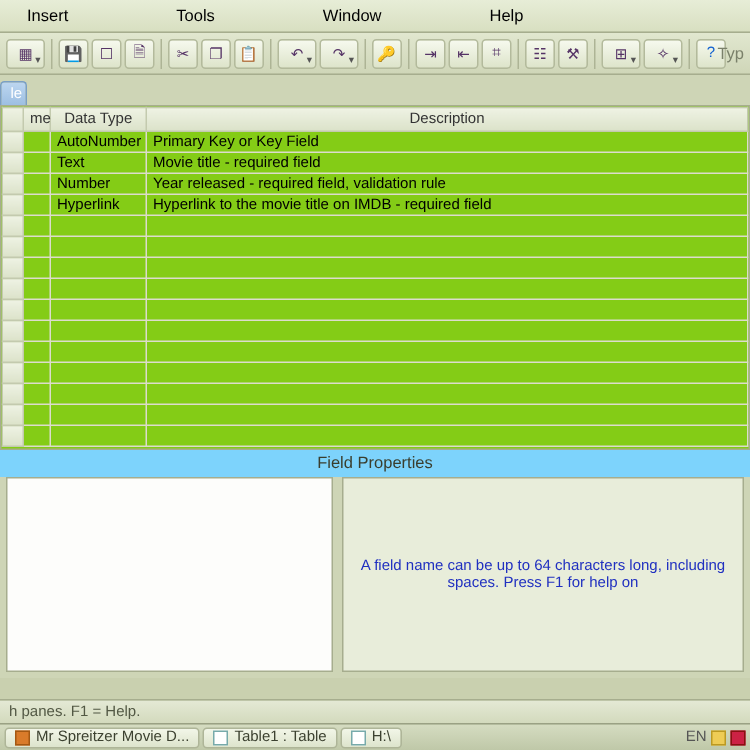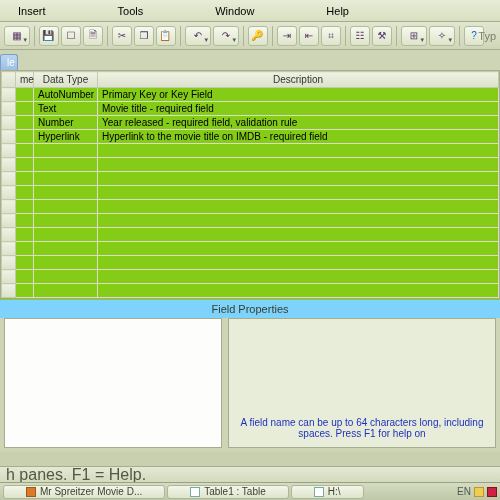--- a/index.html
+++ b/index.html
@@ -133,58 +133,58 @@
   .fp-left {
     flex: 0 0 218px;
     background: #fdfdfb;
     border: 1px solid #a6ad8e;
   }
   .fp-right {
     flex: 1;
     background: #e8edda;
     border: 1px solid #a6ad8e;
     display: flex;
-    align-items: flex-end;
+    align-items: center;
     justify-content: center;
     padding: 8px;
   }
   .hint {
     color: #2030c0;
     font-size: 10px;
     text-align: center;
   }
   
   .statusbar {
     position: absolute;
     bottom: 18px; left: 0; right: 0;
     height: 16px;
     background: linear-gradient(#e4e9d5,#d3dabd);
     border-top: 1px solid #a6ad8e;
-    font-size: 16px;
+    font-size: 10px;
     color: #525844;
     padding: 1px 6px;
     display: flex; align-items: center;
   }
   .winbar {
     position: absolute;
     bottom: 0; left: 0; right: 0;
     height: 18px;
     background: linear-gradient(#d5dcc1,#bfc8a8);
     border-top: 1px solid #9aa184;
     display: flex; align-items: center;
     gap: 2px;
     padding: 0 3px;
     font-size: 10px;
   }
   .winbtn {
     display: flex; align-items: center; gap: 4px;
     background: linear-gradient(#f2f6e8,#dde4cc);
     border: 1px solid #aeb598;
     border-radius: 3px;
-    padding: 1px 22px;
+    padding: 1px 6px;
     height: 14px;
     color: #3c4130;
   }
   .winbtn .ico {
     width: 10px; height: 10px;
     background: #d97b2a;
     border: 1px solid #a35812;
     display:inline-block;
   }
   .winbtn .ico.blue { background:#fff; border-color:#7aa; }

